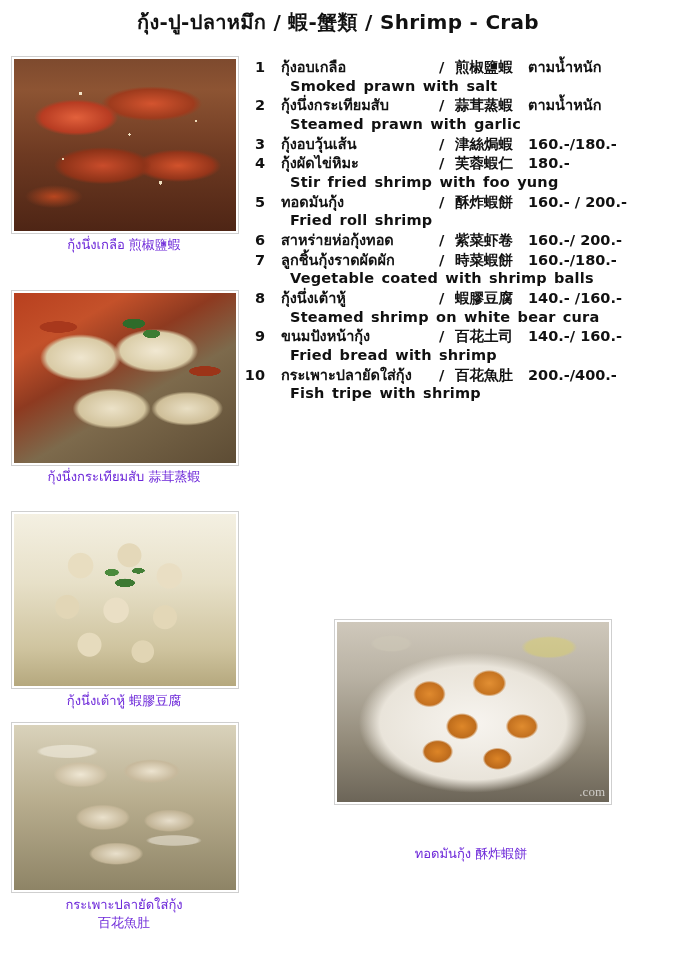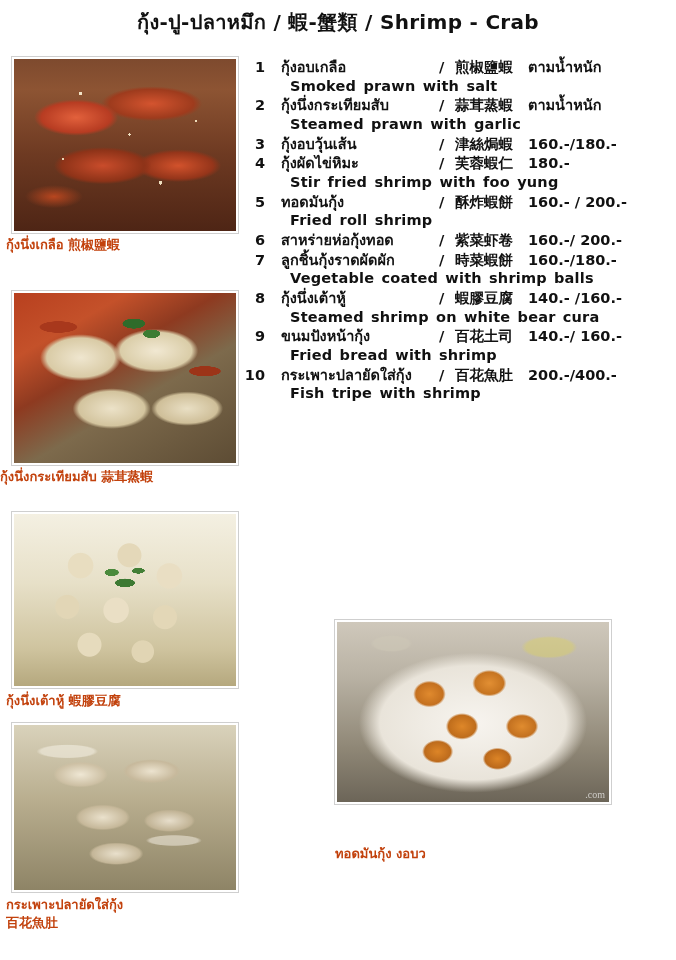--- a/index.html
+++ b/index.html
@@ -31,25 +31,25 @@
 
   
   .photo-frame {
     position: absolute;
     border: 2px solid #ffffff;
     box-shadow: 0 0 0 1px #cfcfcf;
     overflow: hidden;
   }
   .photo-caption {
     position: absolute;
-    text-align: left;
+    text-align: center;
     font-size: 13px;
-    font-weight: bold;
+    font-weight: normal;
     line-height: 1.35;
-    color: #c2410c;
+    color: #6d28d9;
   }
 
   
   #photo-1 { left: 12px; top: 57px; width: 222px; height: 172px; }
   #cap-1   { left: 6px;  top: 236px; width: 236px; }
   
   #photo-2 { left: 12px; top: 291px; width: 222px; height: 170px; }
   #cap-2   { left: 0px;  top: 468px; width: 248px; }
   
   #photo-3 { left: 12px; top: 512px; width: 222px; height: 172px; }
@@ -163,21 +163,21 @@
     content: "";
     position: absolute; inset: 0;
     background:
       radial-gradient(ellipse 40px 16px at 78% 14%, #d9cf6b 0 58%, transparent 70%),
       radial-gradient(ellipse 30px 12px at 20% 12%, #cfc9b8 0 58%, transparent 70%);
     opacity: .5;
   }
   .watermark {
     position: absolute;
     right: 4px; bottom: 2px;
-    font-size: 10px;
+    font-size: 13px;
     color: rgba(255,255,255,.65);
     font-family: "Liberation Serif", serif;
   }
 
   
   #menu-list {
     position: absolute;
     left: 243px;
     top: 58px;
     width: 420px;
@@ -260,21 +260,21 @@
 <div class="photo-frame" id="photo-4">
   <div class="p4"></div>
 </div>
 <div class="photo-caption" id="cap-4" style="white-space: pre-line;">กระเพาะปลายัดใส่กุ้ง
 百花魚肚</div>
 
 <div class="photo-frame" id="photo-5">
   <div class="p5"></div>
   <div class="watermark">.com</div>
 </div>
-<div class="photo-caption" id="cap-5">ทอดมันกุ้ง  งอบว</div>
+<div class="photo-caption" id="cap-5">ทอดมันกุ้ง  酥炸蝦餅</div>
 
 <div id="menu-list">
 
   <div class="menu-item">
     <div class="line-top">
       <span class="item-num">1</span>
       <span class="item-thai col-thai">กุ้งอบเกลือ</span>
       <span class="slash col-slash">/</span>
       <span class="item-chinese col-chin">煎椒鹽蝦</span>
       <span class="item-price col-price">ตามน้ำหนัก</span>

